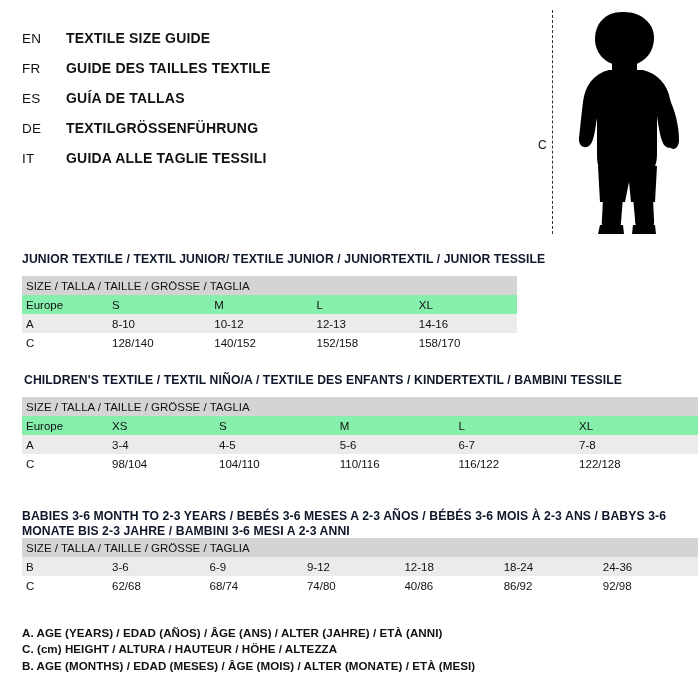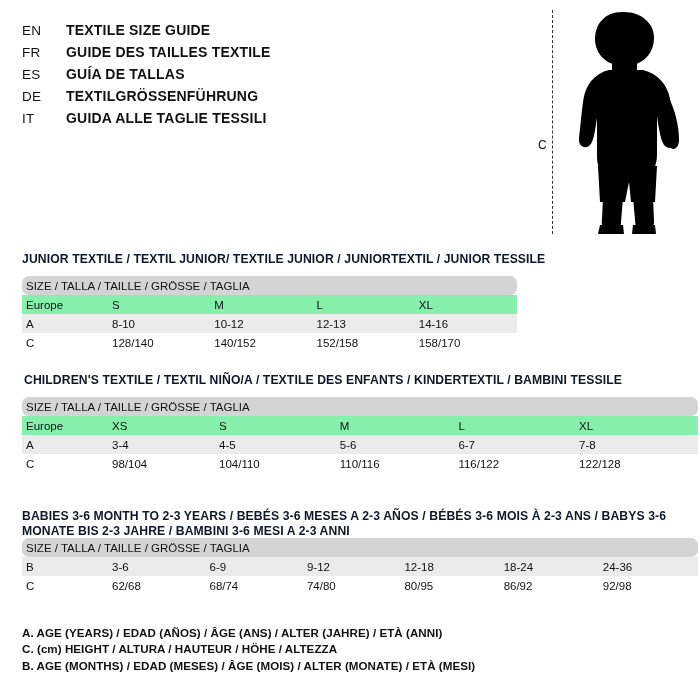--- a/index.html
+++ b/index.html
@@ -33,20 +33,21 @@
     font-size: 13.5px;
     letter-spacing: 0.3px;
     color: #111;
   }
   .lang-text {
     font-size: 14px;
     font-weight: bold;
     letter-spacing: 0.2px;
     color: #111;
     white-space: nowrap;
+    margin-top: 8px;
   }
 
   
   .figure-area {
     position: absolute;
     top: 6px; left: 515px;
     width: 180px; height: 232px;
   }
   .dashed-line {
     position: absolute;
@@ -89,21 +90,20 @@
     padding: 3px 4px;
     text-align: left;
     font-weight: normal;
     vertical-align: middle;
   }
   .row-head td {
     background: #d4d4d4;
     font-weight: normal;
     font-size: 11.5px;
     height: 19px;
-    border-radius: 7px;
   }
   .row-cols td {
     background: #86efac;
     height: 19px;
   }
   .row-a td {
     background: #ebebeb;
     height: 19px;
   }
   .row-plain td {
@@ -267,21 +267,21 @@
       <td>9-12</td>
       <td>12-18</td>
       <td>18-24</td>
       <td>24-36</td>
     </tr>
     <tr class="row-plain">
       <td class="lbl-col">C</td>
       <td>62/68</td>
       <td>68/74</td>
       <td>74/80</td>
-      <td>80/95</td>
+      <td>40/86</td>
       <td>86/92</td>
       <td>92/98</td>
     </tr>
   </tbody>
     </table>
 
   <div class="footnotes">
     <div class="footnote">A. AGE (YEARS) / EDAD (AÑOS) / ÂGE (ANS) / ALTER (JAHRE) / ETÀ (ANNI)</div>
     <div class="footnote">C. (cm) HEIGHT / ALTURA / HAUTEUR / HÖHE / ALTEZZA</div>
     <div class="footnote">B. AGE (MONTHS) / EDAD (MESES) / ÂGE (MOIS) / ALTER (MONATE) / ETÀ (MESI)</div>

